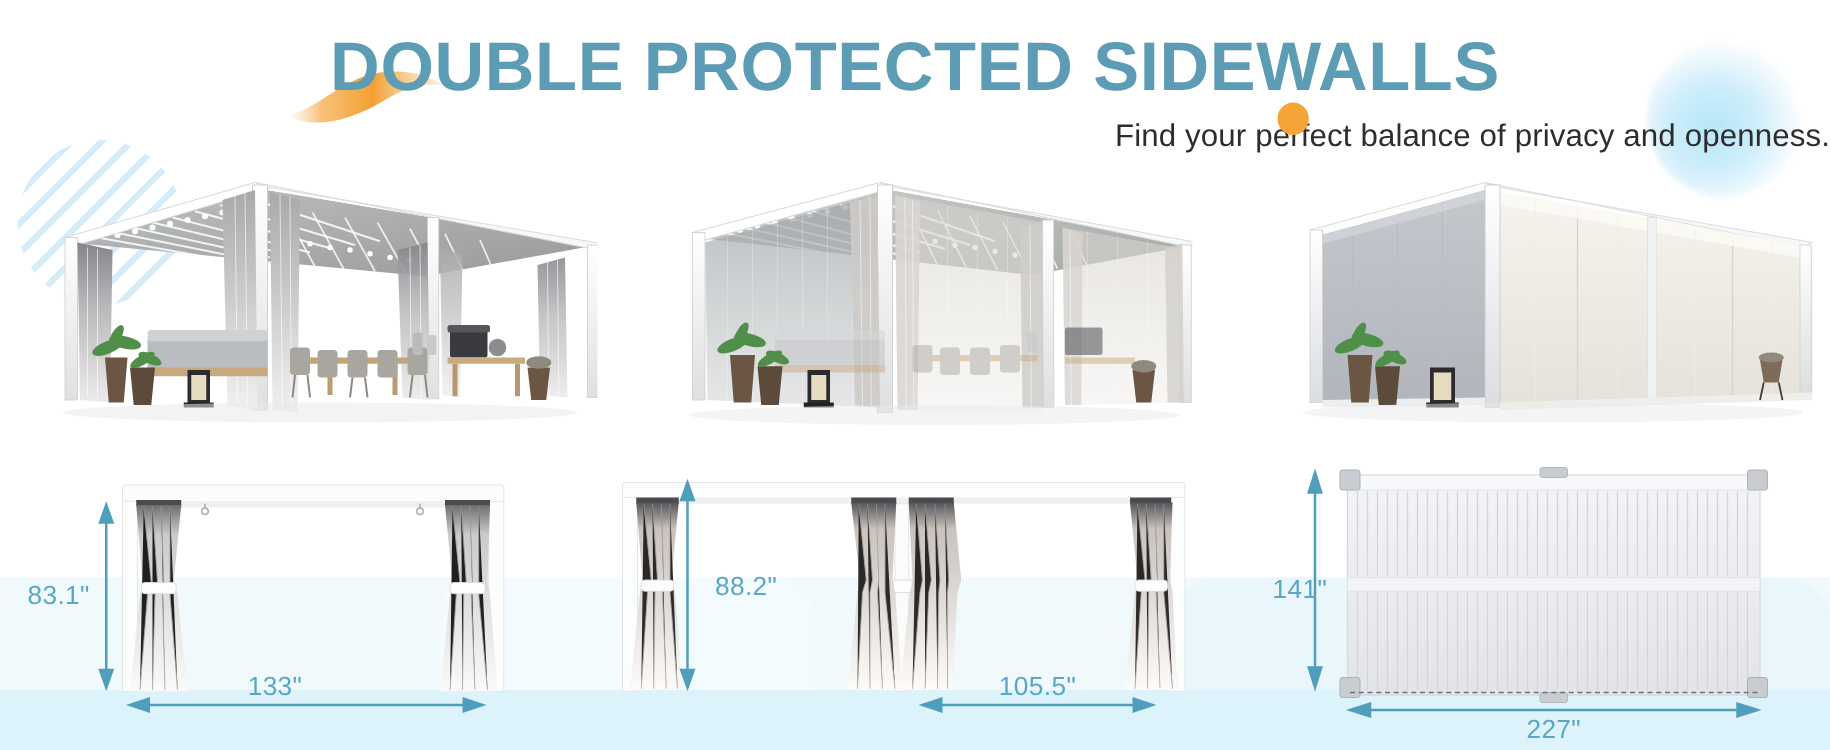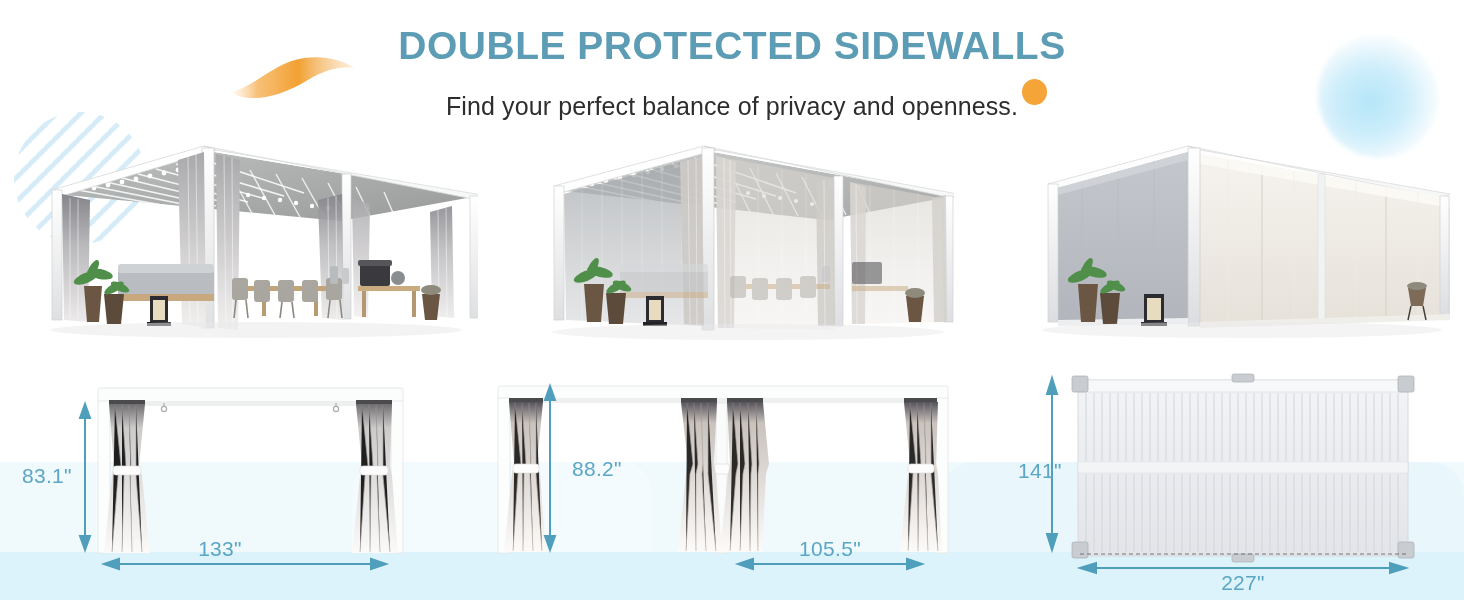--- a/index.html
+++ b/index.html
@@ -55,25 +55,25 @@
   
   .header { position:absolute; left:0; top:0; width:1464px; }
 
   .swoosh {
     position:absolute; left:228px; top:52px; width:128px; height:48px;
     pointer-events:none;
   }
   .title {
     position:relative; text-align:center;
     margin-top:26px;
-    font-size:39px; font-weight:bold; letter-spacing:.5px;
+    font-size:55px; font-weight:bold; letter-spacing:.5px;
     color:#5c9cb4; line-height:1;
     font-family:"Liberation Sans","DejaVu Sans",sans-serif;
   }
-  .subtitle-wrap { position:relative; text-align:center; margin-top:27px; }
+  .subtitle-wrap { position:relative; text-align:right; margin-top:14px; }
   .subtitle {
     display:inline-block; position:relative;
     font-size:25px; color:#2d2d2d; font-weight:400; letter-spacing:.1px;
   }
   .dot-orange {
     position:absolute; right:-12px; top:-13px;
     width:25px; height:26px; border-radius:50%;
     background:#f5a437;
   }
 

